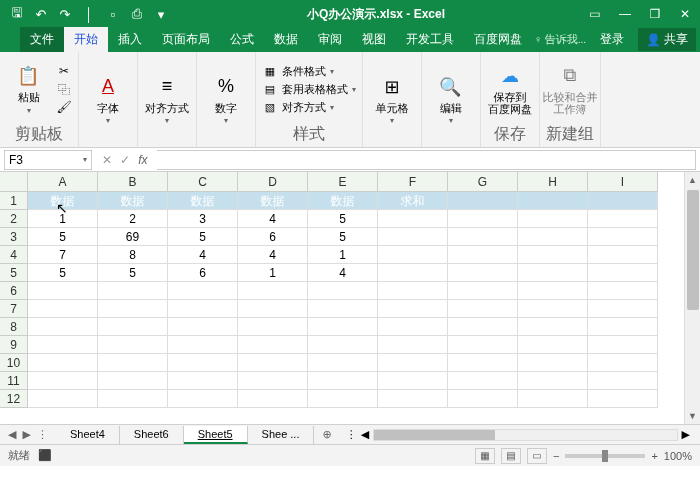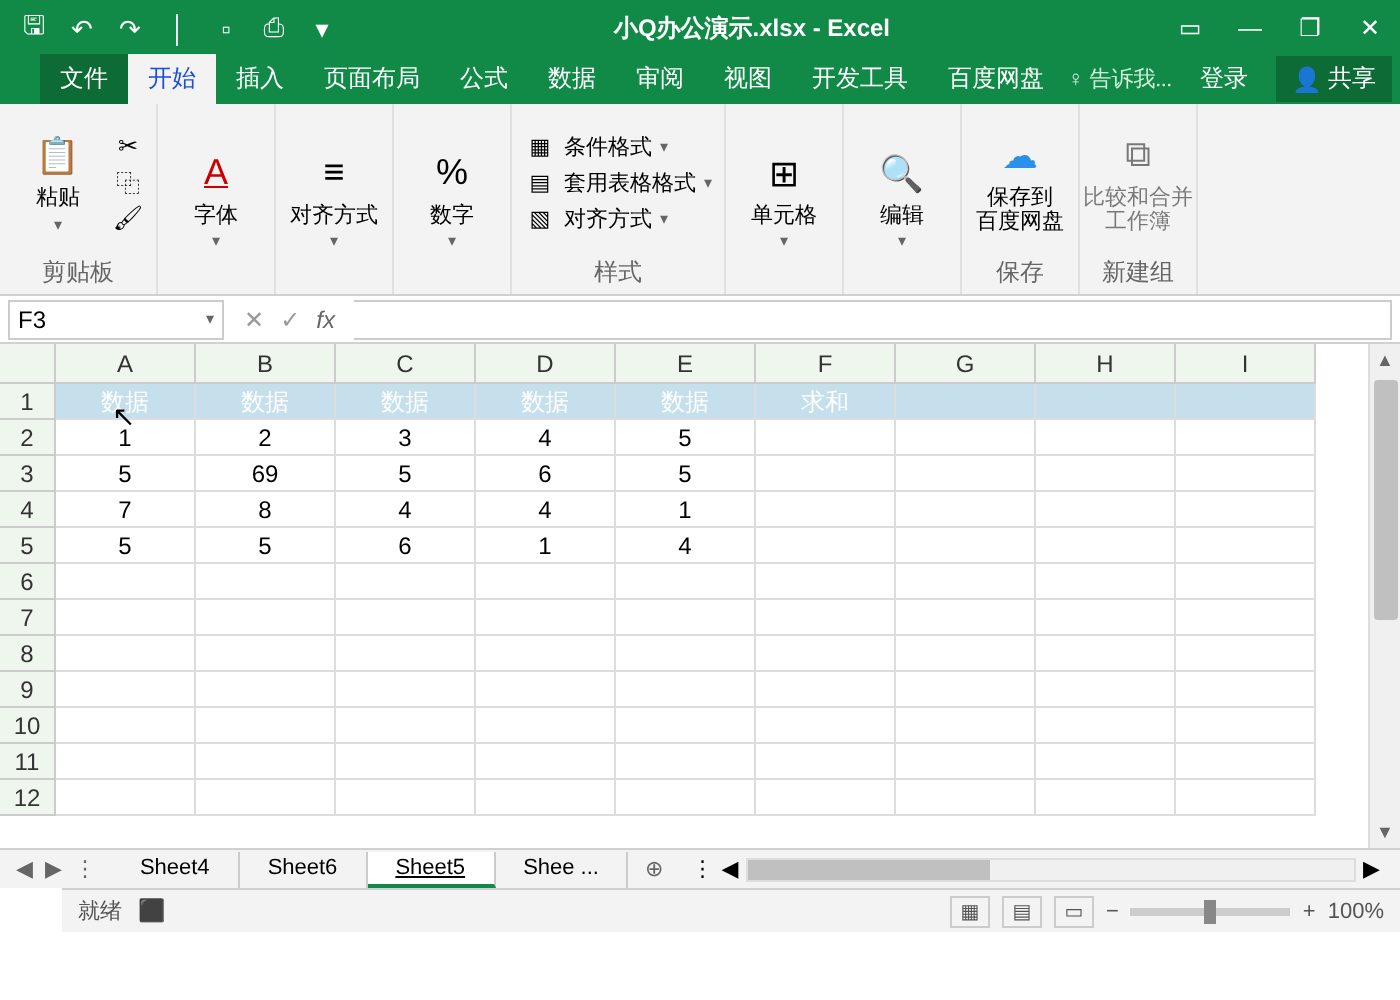--- a/index.html
+++ b/index.html
@@ -19,32 +19,32 @@
 .tab.active { background: #f3f3f3; color: #1d4ed8; }
 .tab.file { background: #0d6b36; }
 .tabs-right { margin-left: auto; display: flex; align-items: center; gap: 4px; padding-right: 4px; }
 .tell-me { font-size: 11px; color: #d0f0dc; font-family: Liberation Serif, serif; }
 .share-btn { background: #0d6b36; padding: 3px 8px; font-size: 12px; display: flex; align-items: center; gap: 3px; }
 
 
 .ribbon { height: 96px; background: #f3f3f3; border-bottom: 1px solid #d0d0d0; display: flex; }
 .group { display: flex; flex-direction: column; align-items: center; padding: 4px 6px 2px; border-right: 1px solid #e0e0e0; }
 .group-body { flex: 1; display: flex; align-items: center; gap: 4px; }
-.group-label { font-size: 12px; color: #666; padding-top: 2px; }
+.group-label { font-size: 16px; color: #666; padding-top: 2px; }
 .big-btn { display: flex; flex-direction: column; align-items: center; justify-content: center; width: 46px; height: 66px; gap: 2px; }
 .big-btn .ico { width: 26px; height: 26px; display: flex; align-items: center; justify-content: center; font-size: 18px; }
 .big-btn .lbl { font-size: 11px; text-align: center; line-height: 1.1; }
 .mini-col { display: flex; flex-direction: column; gap: 2px; }
 .mini-row { display: flex; align-items: center; gap: 4px; font-size: 11px; white-space: nowrap; }
 .mini-ico { width: 16px; height: 16px; display: inline-flex; align-items: center; justify-content: center; }
 .dd { font-size: 8px; color: #666; }
 
 
 .fbar { height: 24px; border-bottom: 1px solid #d0d0d0; display: flex; align-items: center; background: #fff; }
-.namebox { width: 108px; border: 1px solid #ccc; height: 20px; margin-left: 4px; padding: 0 4px; display: flex; align-items: center; justify-content: space-between; }
+.namebox { width: 88px; border: 1px solid #ccc; height: 20px; margin-left: 4px; padding: 0 4px; display: flex; align-items: center; justify-content: space-between; }
 .fbar-btns { display: flex; gap: 8px; padding: 0 10px; color: #999; }
 .fx { font-style: italic; color: #666; }
 .formula-input { flex: 1; height: 20px; border: 1px solid #ccc; border-left: none; margin-right: 4px; padding: 0 4px; }
 
 
 .grid-area { height: 252px; display: flex; background: #fff; position: relative; }
 .vscroll { width: 16px; background: #f0f0f0; border-left: 1px solid #ddd; display: flex; flex-direction: column; }
 .vscroll .arr { height: 16px; text-align: center; font-size: 9px; color: #666; line-height: 16px; }
 .vscroll .thumb { width: 12px; background: #c0c0c0; border-radius: 2px; margin: 2px auto; }
 .corner { width: 28px; height: 20px; background: #eef6ed; border: 1px solid #ccc; border-top: none; border-left: none; }
@@ -63,21 +63,21 @@
 .sheet-nav { display: flex; gap: 6px; padding: 0 8px; color: #666; }
 .sheet-tabs { display: flex; }
 .sheet-tab { padding: 2px 14px; border-right: 1px solid #ccc; background: #f3f3f3; }
 .sheet-tab.active { background: #fff; border-bottom: 2px solid #108a46; text-decoration: underline; }
 .sheet-add { padding: 0 8px; color: #666; }
 .hscroll { flex: 1; display: flex; align-items: center; padding: 0 6px; }
 .hscroll .track { flex: 1; height: 12px; background: #f0f0f0; border: 1px solid #ddd; position: relative; }
 .hscroll .thumb { position: absolute; left: 0; width: 40%; height: 100%; background: #c0c0c0; }
 
 
-.status { height: 22px; background: #f3f3f3; border-top: 1px solid #d0d0d0; display: flex; align-items: center; padding: 0 8px; font-size: 11px; color: #555; margin-left: 31px; }
+.status { height: 22px; background: #f3f3f3; border-top: 1px solid #d0d0d0; display: flex; align-items: center; padding: 0 8px; font-size: 11px; color: #555; }
 .status-right { margin-left: auto; display: flex; align-items: center; gap: 6px; }
 .view-btn { width: 20px; height: 16px; border: 1px solid #ccc; display: flex; align-items: center; justify-content: center; font-size: 10px; }
 .zoom-slider { width: 80px; height: 4px; background: #ccc; position: relative; }
 .zoom-slider .tick { position: absolute; left: 50%; top: -3px; width: 1px; height: 10px; background: #999; }
 .zoom-slider .knob { position: absolute; left: 50%; top: -4px; width: 6px; height: 12px; background: #888; transform: translateX(-50%); }
 </style>
 </head>
 <body>
 
 <div class="titlebar">

